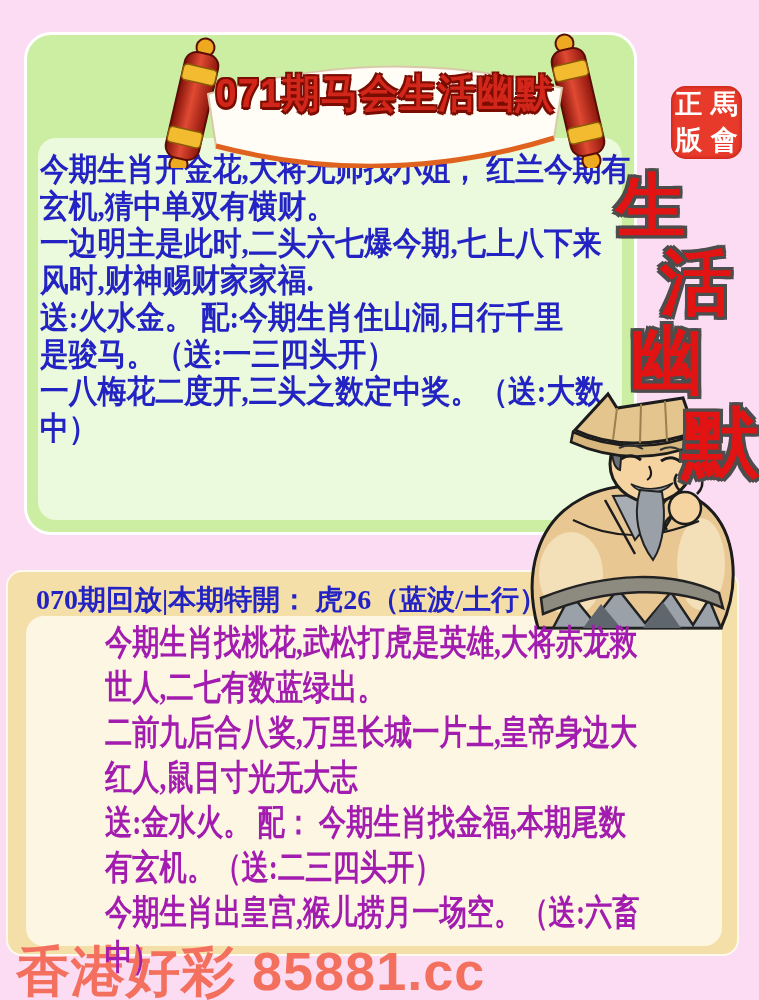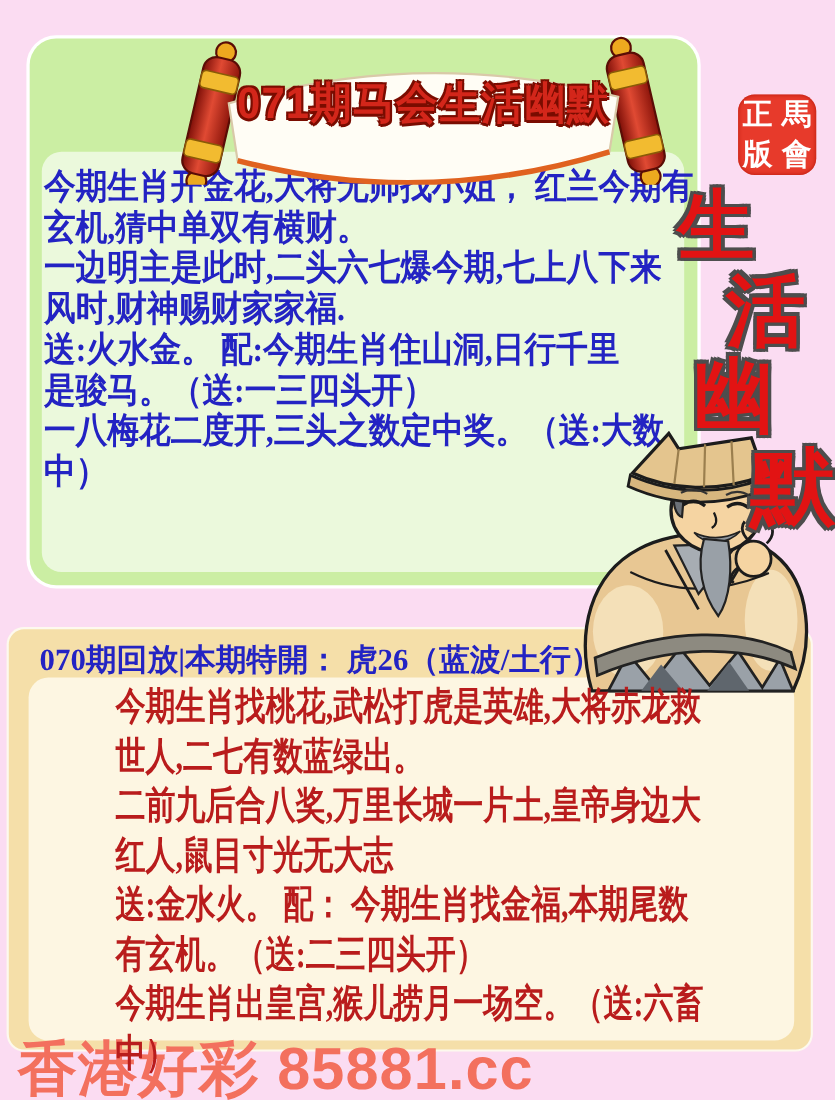--- a/index.html
+++ b/index.html
@@ -69,21 +69,21 @@
     left:36px;top:581px;width:600px;z-index:3;
     color:#2323c3;font-size:28px;font-weight:bold;white-space:nowrap;
     font-family:"Liberation Serif", serif;
   }
   .cream-inner{
     left:26px;top:616px;width:696px;height:330px;
     background:#fdf6e2;border-radius:18px;
   }
   .cream-text{
     left:105px;top:620px;width:620px;z-index:7;
-    color:#b91c1c;font-size:35px;font-weight:700;line-height:45px;
+    color:#a21caf;font-size:35px;font-weight:700;line-height:45px;
     font-family:"Liberation Serif", serif;white-space:nowrap;
   }
   .cream-text .tl{transform:scaleX(.78);transform-origin:left top;}
 
   
   .footer{
     left:16px;top:936px;z-index:5;
     color:#f3705e;font-size:54px;font-weight:bold;white-space:nowrap;letter-spacing:1px;
   }
 </style>

